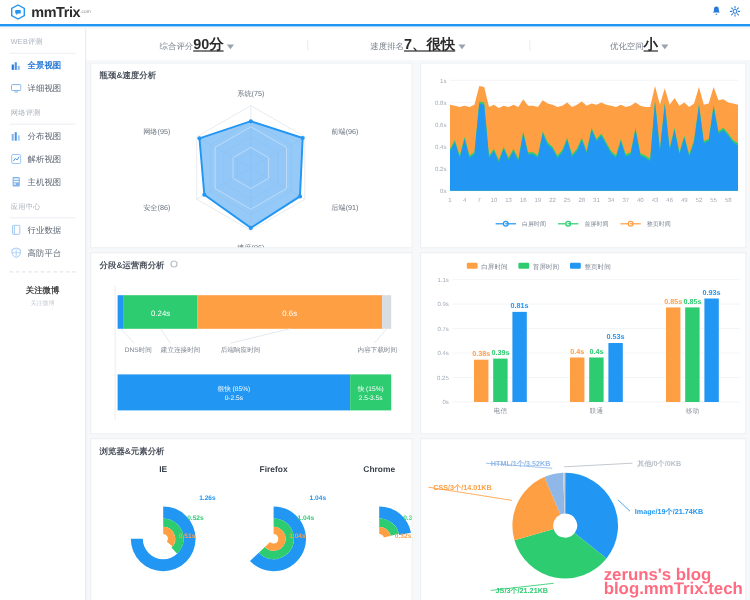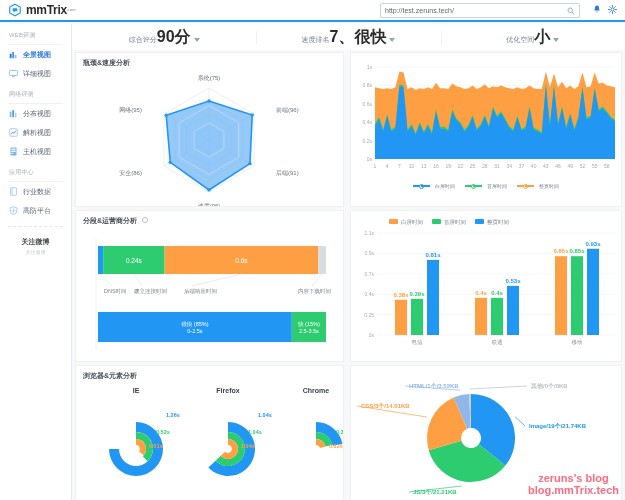--- a/index.html
+++ b/index.html
@@ -51,21 +51,21 @@
   .side-footer .f1 { font-size: 7px; color: #444; font-weight: bold; }
   .side-footer .f2 { font-size: 5px; color: #c2c9d2; margin-top: 2px; }
   .side-dash { border-top: 1px dashed #e2e6ec; margin: 6px 8px 0 8px; }
 
   
   .metrics {
     position: absolute; left: 72px; top: 24px; width: 553px; height: 26px;
     background: #fff; display: flex; align-items: center;
   }
   .metric { flex: 1; text-align: center; position: relative; font-size: 7px; color: #7b838f; }
-  .metric .big { font-size: 16px; color: #2b2b2b; font-weight: bold; }
+  .metric .big { font-size: 12px; color: #2b2b2b; font-weight: bold; text-decoration: underline; }
   .metric .caret { display: inline-block; margin-left: 3px; border-left: 3px solid transparent;
     border-right: 3px solid transparent; border-top: 4px solid #9aa2ad; vertical-align: middle; }
   .metric + .metric:before {
     content: ""; position: absolute; left: 0; top: 4px; bottom: 4px; width: 1px; background: #eceff3;
   }
 
   
   .grid {
     position: absolute; left: 75px; top: 52px; width: 547px; height: 446px;
     display: grid; grid-template-columns: 269px 272px; grid-template-rows: 155px 152px 139px;
@@ -75,51 +75,42 @@
   .panel-title { font-size: 7px; color: #4a515c; padding: 5px 0 0 7px; font-weight: bold; }
   .panel-sub-icon { display: inline-block; width: 6px; height: 6px; border: 1px solid #b9c0c9;
     border-radius: 50%; margin-left: 3px; vertical-align: 0px; }
 
   svg { display: block; }
 
   .legend-row { display: flex; justify-content: center; gap: 10px; align-items: center; }
   .lg { display: flex; align-items: center; gap: 3px; font-size: 5px; color: #7b838f; }
 
   .watermark {
-    position: absolute; right: 6px; bottom: 4px; text-align: center;
-    color: #ff6b81; font-size: 11px; font-weight: bold; line-height: 12px;
+    position: absolute; right: 6px; bottom: 4px; text-align: left;
+    color: #ff6b81; font-size: 14px; font-weight: bold; line-height: 12px;
     font-family: "Liberation Sans", sans-serif; pointer-events: none;
   }
 </style>
 </head>
 <body>
 
 <div class="app">
 
   <div class="topbar">
     <div class="logo">
       <span class="logo-mark">
         <svg width="14" height="14" viewBox="0 0 24 24">
           <path d="M12 2 L21 7 V17 L12 22 L3 17 V7 Z" fill="none" stroke="#2196f3" stroke-width="2"></path>
           <path d="M9 9 h6 a1 1 0 0 1 1 1 v3 a1 1 0 0 1 -1 1 h-3 l-2.5 2.2 V14 h-0.5 a1 1 0 0 1 -1 -1 v-3 a1 1 0 0 1 1 -1 z" fill="#2196f3"></path>
         </svg>
       </span>
       <span class="logo-text">mmTrix</span>
       <span class="logo-sup">.com</span>
     </div>
 
-    <div class="urlbar">
-      <input type="text" value="http://test.zeruns.tech/" style="">
-      <span class="url-search">
-        <svg width="8" height="8" viewBox="0 0 16 16">
-          <circle cx="6.5" cy="6.5" r="4.5" fill="none" stroke="#5b9bd5" stroke-width="1.4"></circle>
-          <line x1="10" y1="10" x2="14.5" y2="14.5" stroke="#5b9bd5" stroke-width="1.4"></line>
-        </svg>
-      </span>
-    </div>
 
     <div class="topicons">
       <span>
         <svg width="8" height="9" viewBox="0 0 16 18">
           <path d="M8 1 C5 1 4 3 4 6 c0 4-2 5-2 5h12s-2-1-2-5c0-3-1-5-4-5z" fill="#2979d8"></path>
           <path d="M6.5 13 a1.5 1.8 0 0 0 3 0z" fill="#2979d8"></path>
         </svg>
       </span>
       <span>
         <svg width="9" height="9" viewBox="0 0 18 18">

